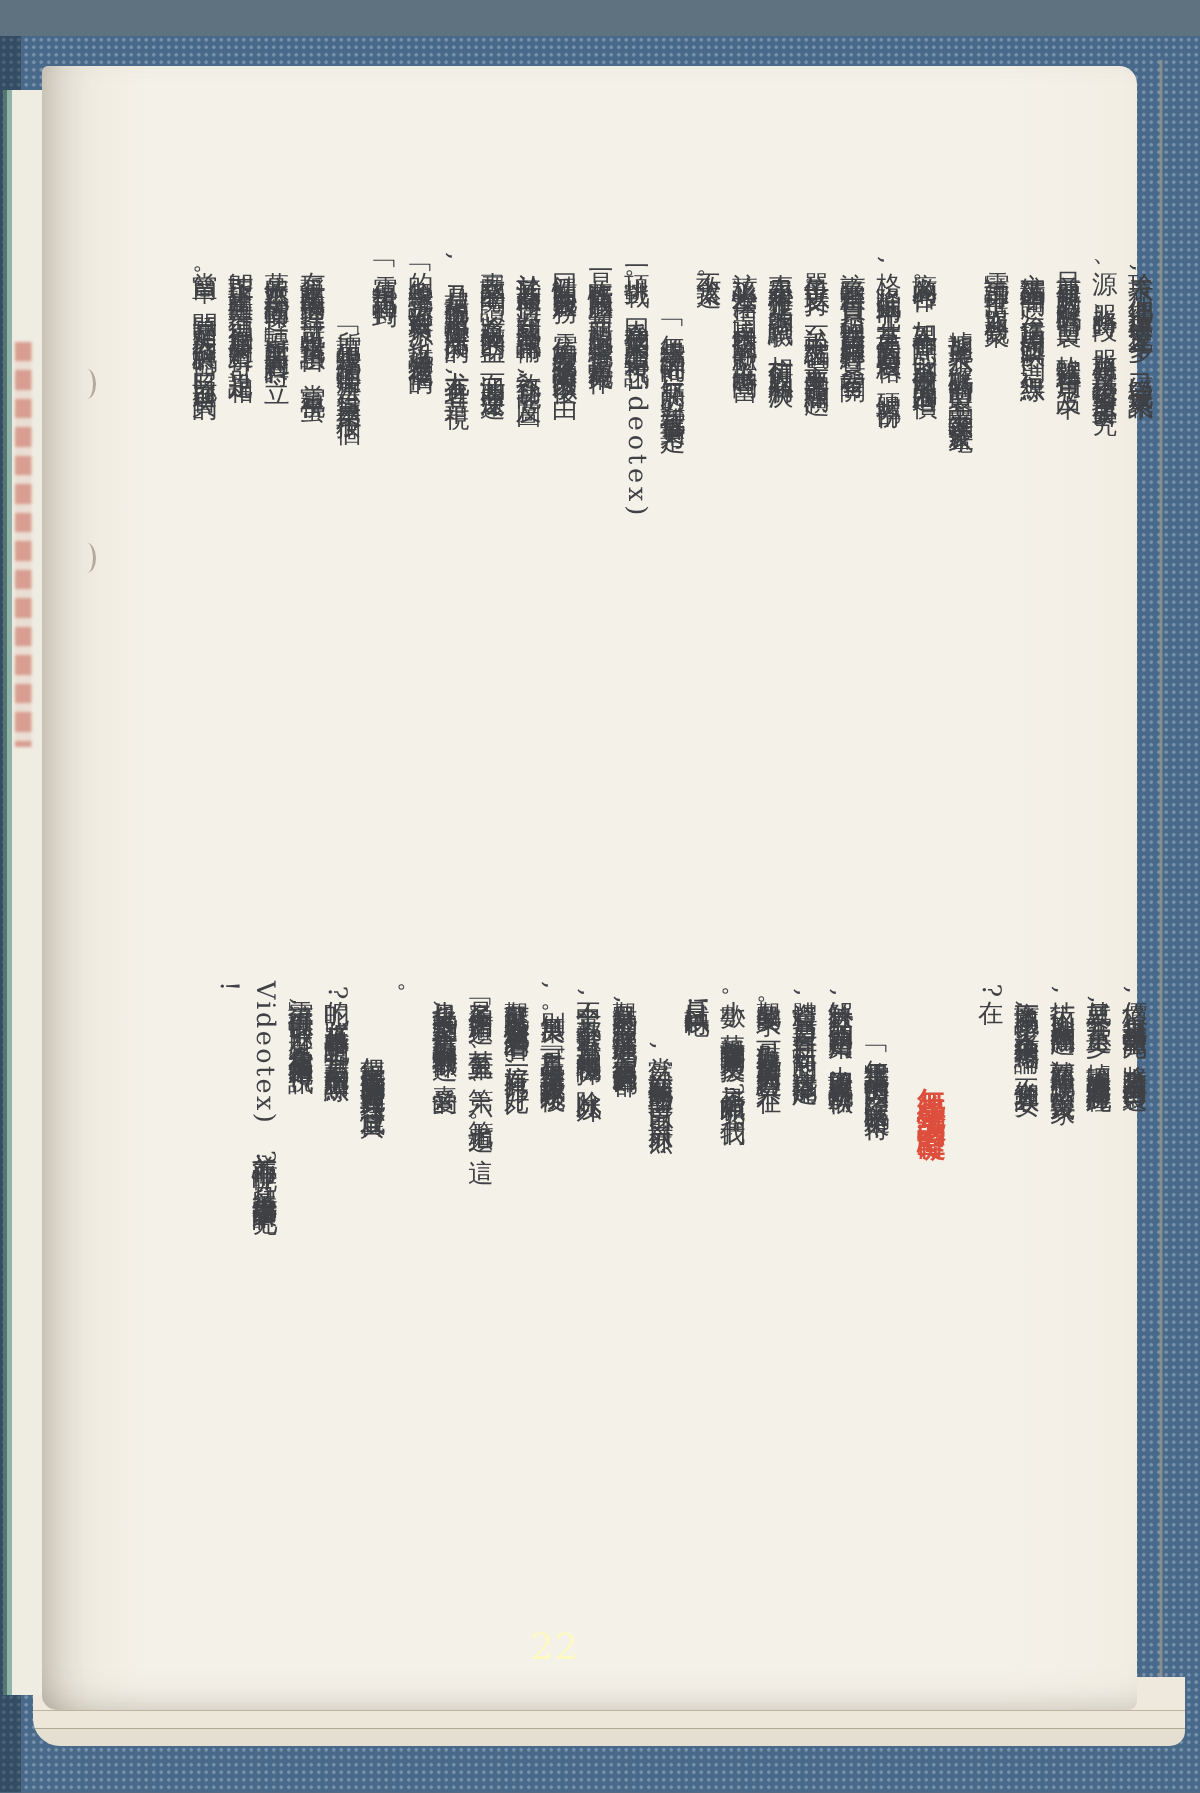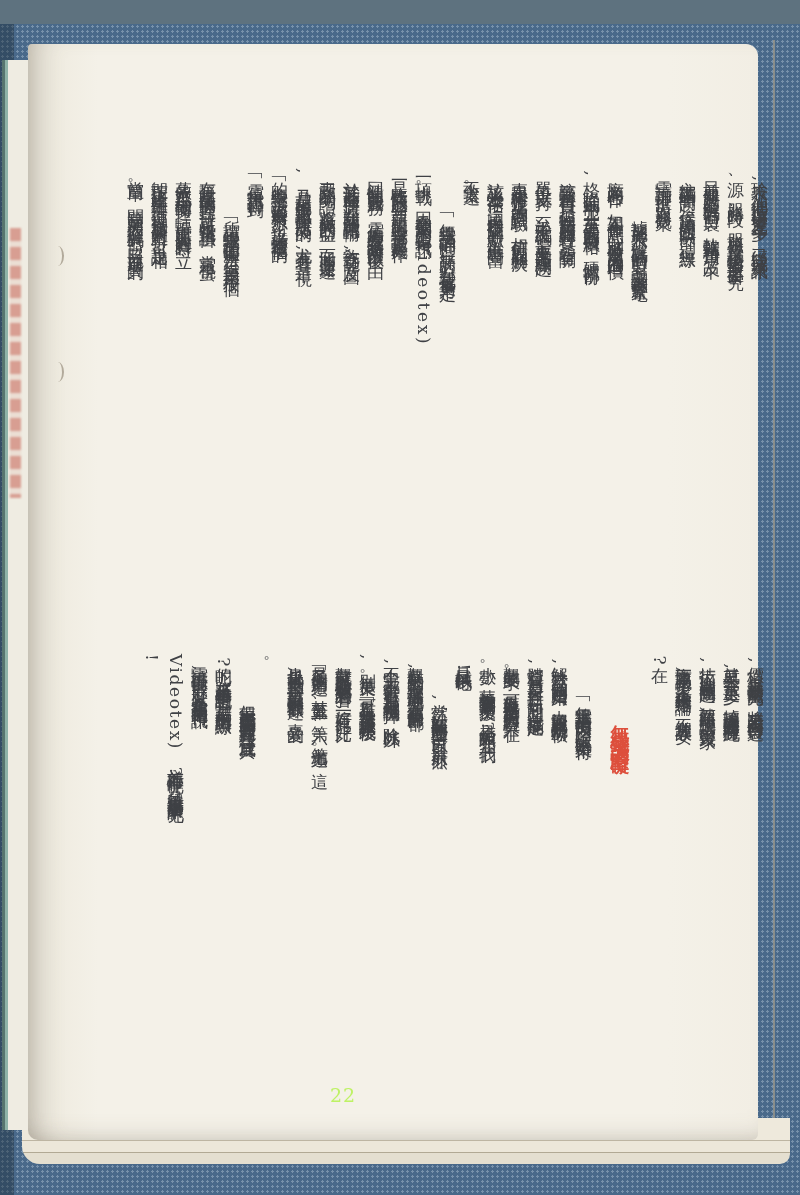--- a/index.html
+++ b/index.html
@@ -33,22 +33,22 @@
   
   .vblock{position:absolute;writing-mode:vertical-rl;text-orientation:mixed;
       color:#3f4145;font-size:17px;}
   .vblock .group{display:contents;}
   .vcol{width:24px;line-height:24px;letter-spacing:2.6px;white-space:nowrap;}
   .block-top{left:124px;top:168px;width:648px;height:484px;}
   .block-bottom{left:106px;top:654px;width:662px;height:452px;}
   .block-bottom .vcol{letter-spacing:1.6px;}
   .red-heading{width:38px;line-height:38px;padding-top:56px;margin-left:6px;margin-right:8px;
       color:#dd4f3c;font-size:19px;font-weight:bold;letter-spacing:5px;white-space:nowrap;}
-  .folio{position:absolute;left:330px;top:1084px;width:80px;text-align:left;
-      color:#bef264;font-size:19px;letter-spacing:1px;}
+  .folio{position:absolute;left:330px;top:1084px;width:80px;text-align:center;
+      color:#fef9c3;font-size:24px;letter-spacing:1px;}
 </style>
 </head>
 <body>
 
 <div class="shot">
   <div class="backdrop"></div>
   <div class="cover"></div>
   <div class="cover-shade"></div>
 
   <div class="edge-right"></div>

